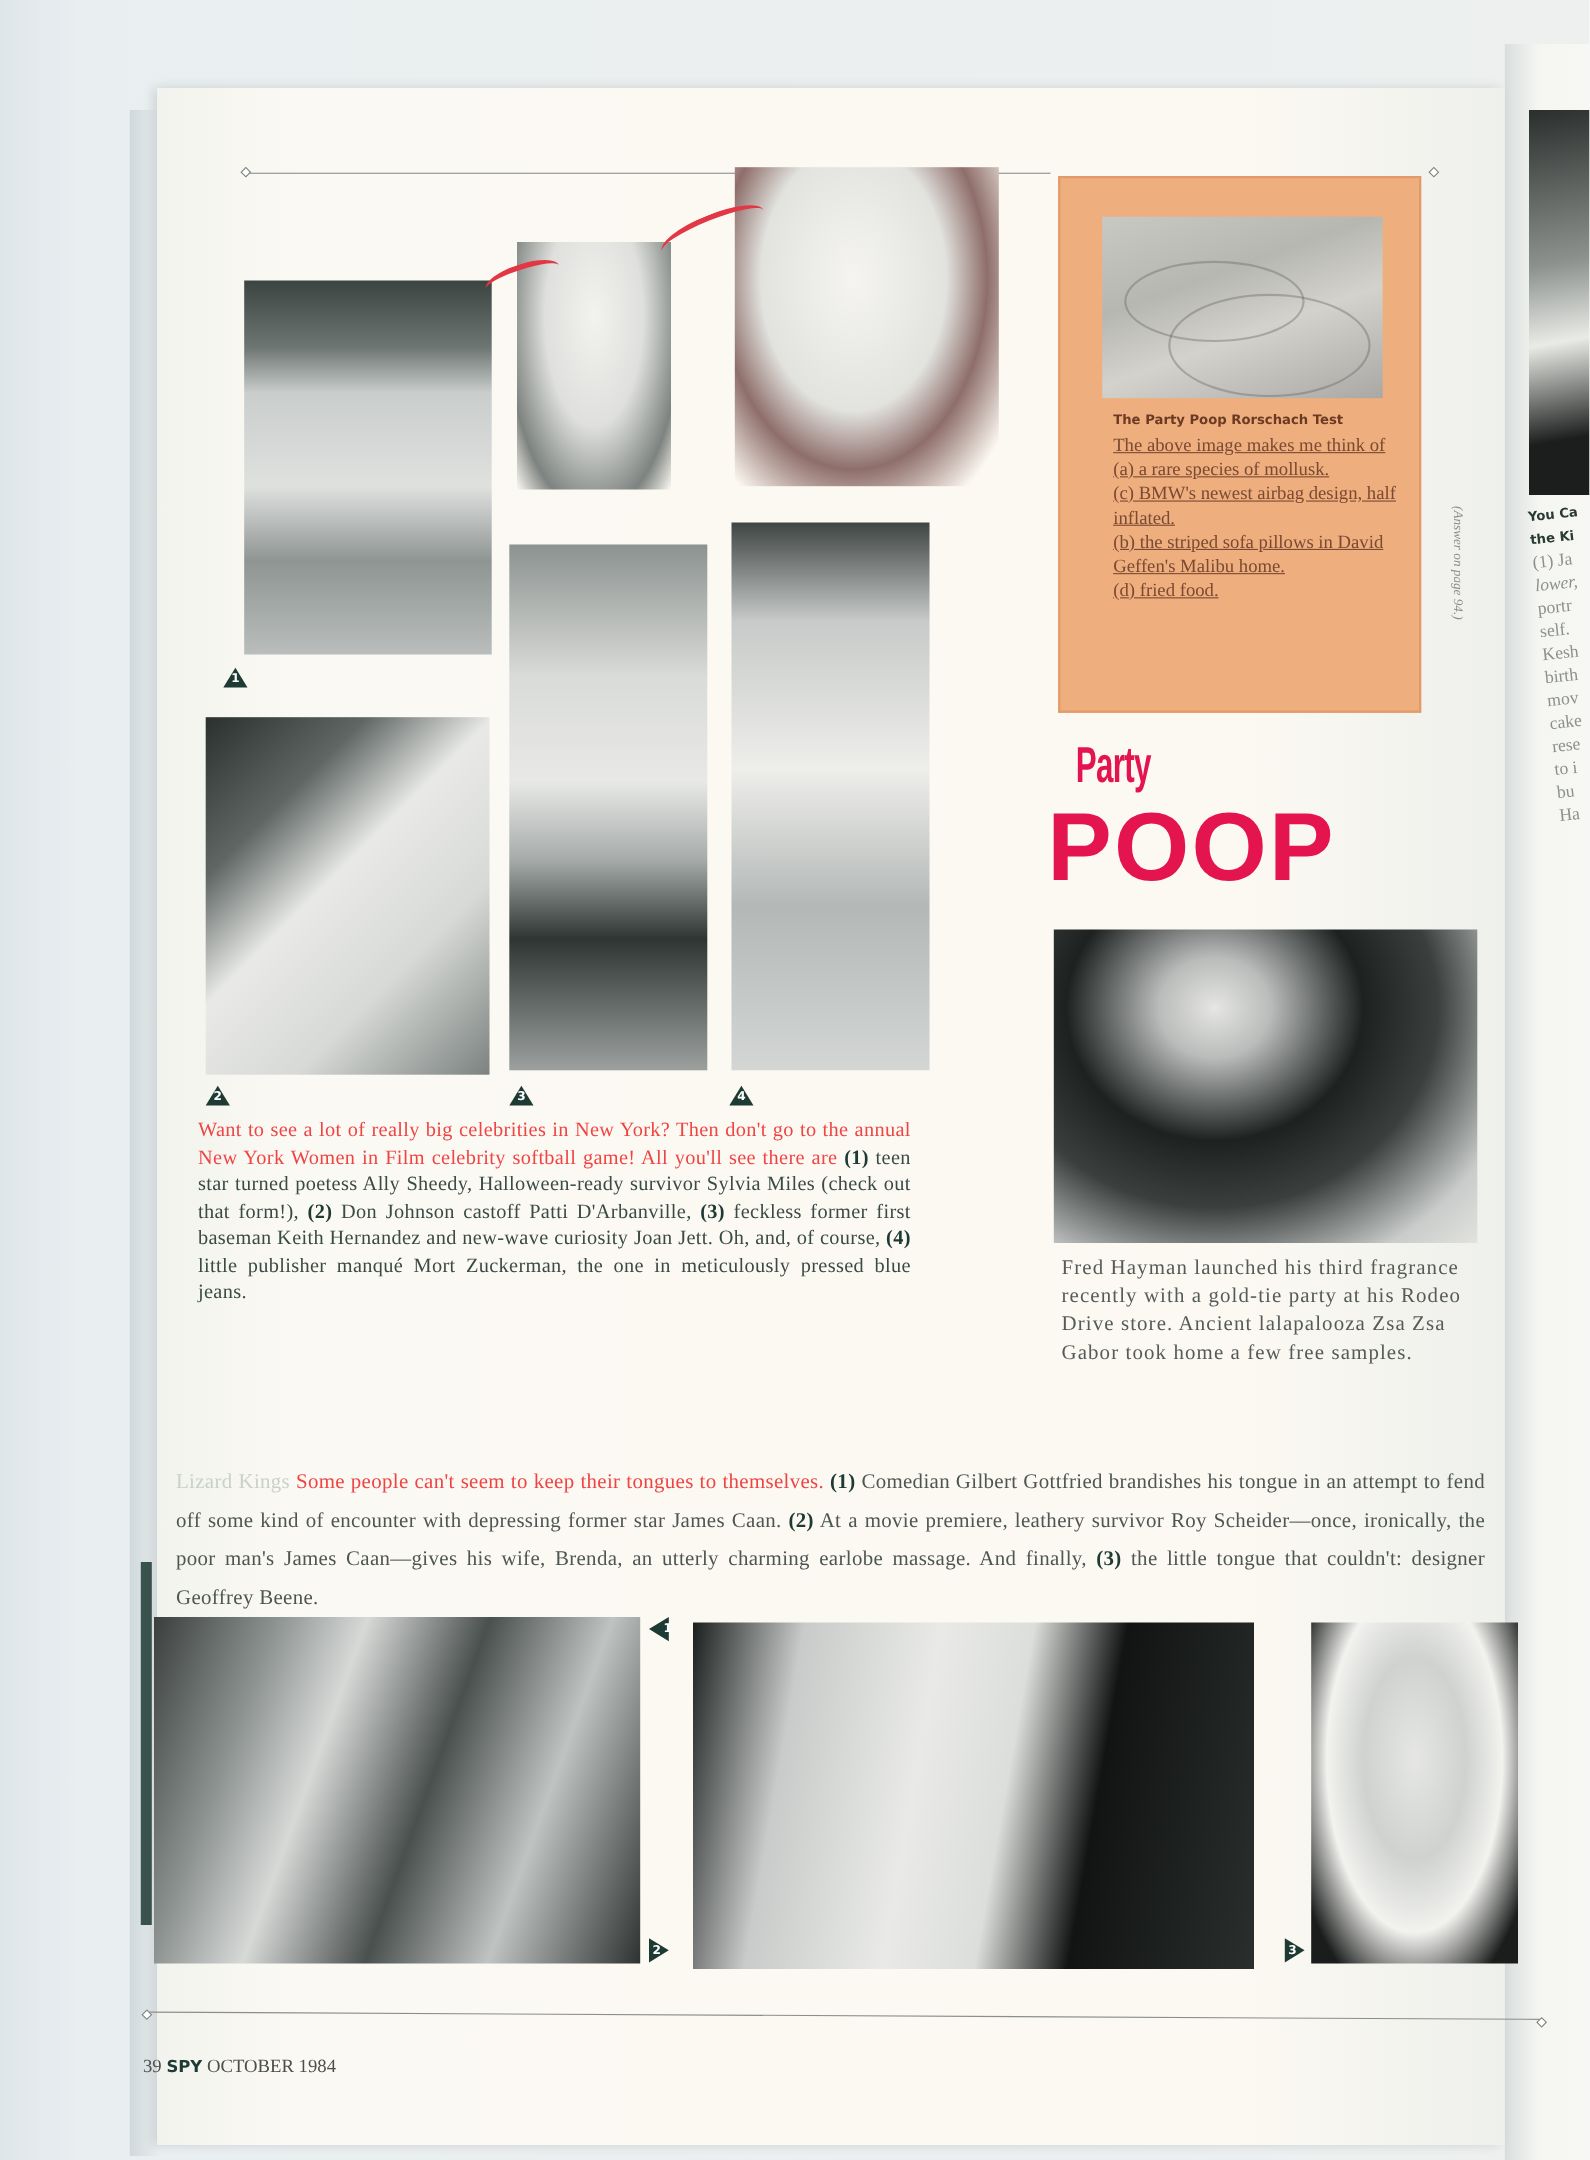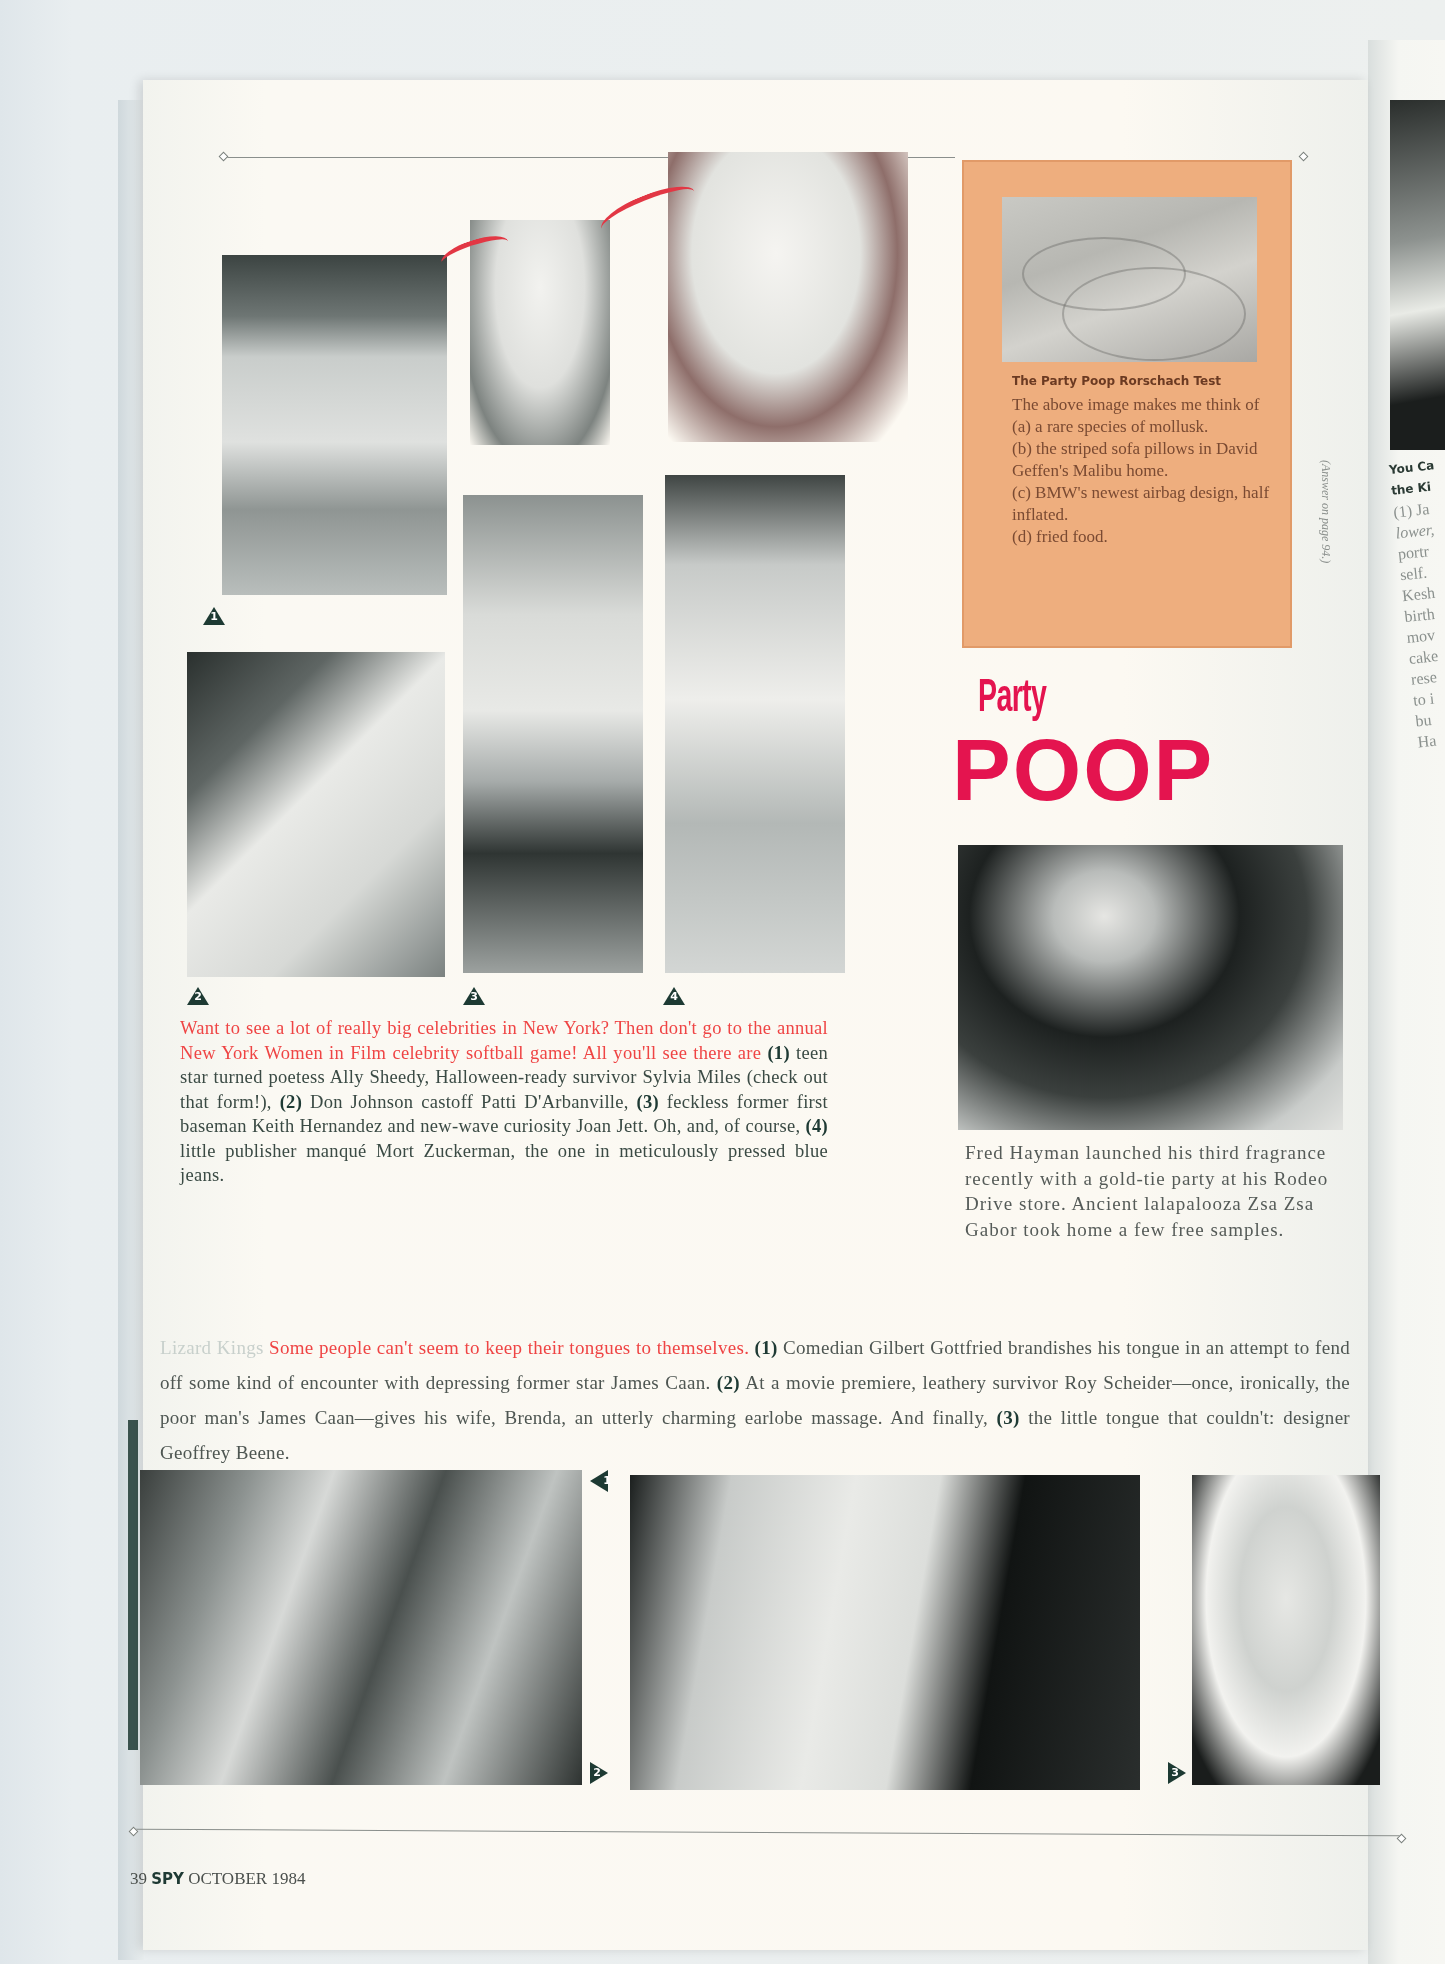--- a/index.html
+++ b/index.html
@@ -78,20 +78,21 @@
   .sidebar-img::after { left: 60px; top: 70px; width: 180px; height: 90px; }
   .sidebar-title {
     position: absolute; left: 48px; top: 212px;
     font-family: "DejaVu Sans", sans-serif; font-weight: bold; font-size: 12px;
     color: #6b3a22;
   }
   .sidebar-text {
     position: absolute; left: 48px; top: 232px; width: 260px;
     font-family: "Liberation Serif", serif; font-size: 17px; line-height: 22px;
     color: #7a4a32;
+    text-decoration: underline;
   }
   .answer-note {
     position: absolute; left: 1318px; top: 460px;
     writing-mode: vertical-rl;
     font-family: "Liberation Serif", serif; font-style: italic; font-size: 12px;
     color: #8a8f8c;
   }
   .headline-small {
     position: absolute; left: 978px; top: 668px;
     font-family: "Liberation Sans", sans-serif; font-weight: bold; font-size: 46px;
@@ -172,22 +173,22 @@
 <div class="body-text" style="left:180px;top:1016px;width:648px;font-size:18.5px;line-height:24.5px;text-align:justify;">
   <span class="fade-mid">Want to see a lot of really big celebrities in New York? Then don't go to the annual New York Women in Film celebrity softball game! All you'll see there are </span><span class="num-bold">(1)</span><span> teen star turned poetess Ally Sheedy, Halloween-ready survivor Sylvia Miles (check out that form!), </span><span class="num-bold">(2)</span><span> Don Johnson castoff Patti D'Arbanville, </span><span class="num-bold">(3)</span><span> feckless former first baseman Keith Hernandez and new-wave curiosity Joan Jett. Oh, and, of course, </span><span class="num-bold">(4)</span><span> little publisher manqué Mort Zuckerman, the one in meticulously pressed blue jeans.</span>
 </div>
 
 <div class="sidebar-box">
   <div class="sidebar-img"></div>
   <div class="sidebar-title">The Party Poop Rorschach Test</div>
   <div class="sidebar-text">
     <div>The above image makes me think of</div>
     <div>(a) a rare species of mollusk.</div>
+    <div>(c) BMW's newest airbag design, half inflated.</div>
     <div>(b) the striped sofa pillows in David Geffen's Malibu home.</div>
-    <div>(c) BMW's newest airbag design, half inflated.</div>
     <div>(d) fried food.</div>
   </div>
 </div>
 <div class="answer-note">(Answer on page 94.)</div>
 
 <div class="headline-small">Party</div>
 <div class="headline-big">POOP</div>
 
 <div class="photo" style="left:958px;top:845px;width:385px;height:285px;background:radial-gradient(ellipse at 38% 25%,#e6e6e3 0%,#b9bcba 15%,#1d2120 40%,#3b403e 60%,#c9ccca 85%,#e2e3e0 100%);"></div>
 <div class="body-text" style="left:965px;top:1140px;width:380px;font-size:19px;line-height:25.5px;letter-spacing:1px;color:#555b58;">Fred Hayman launched his third fragrance recently with a gold-tie party at his Rodeo Drive store. Ancient lalapalooza Zsa Zsa Gabor took home a few free samples.</div>

